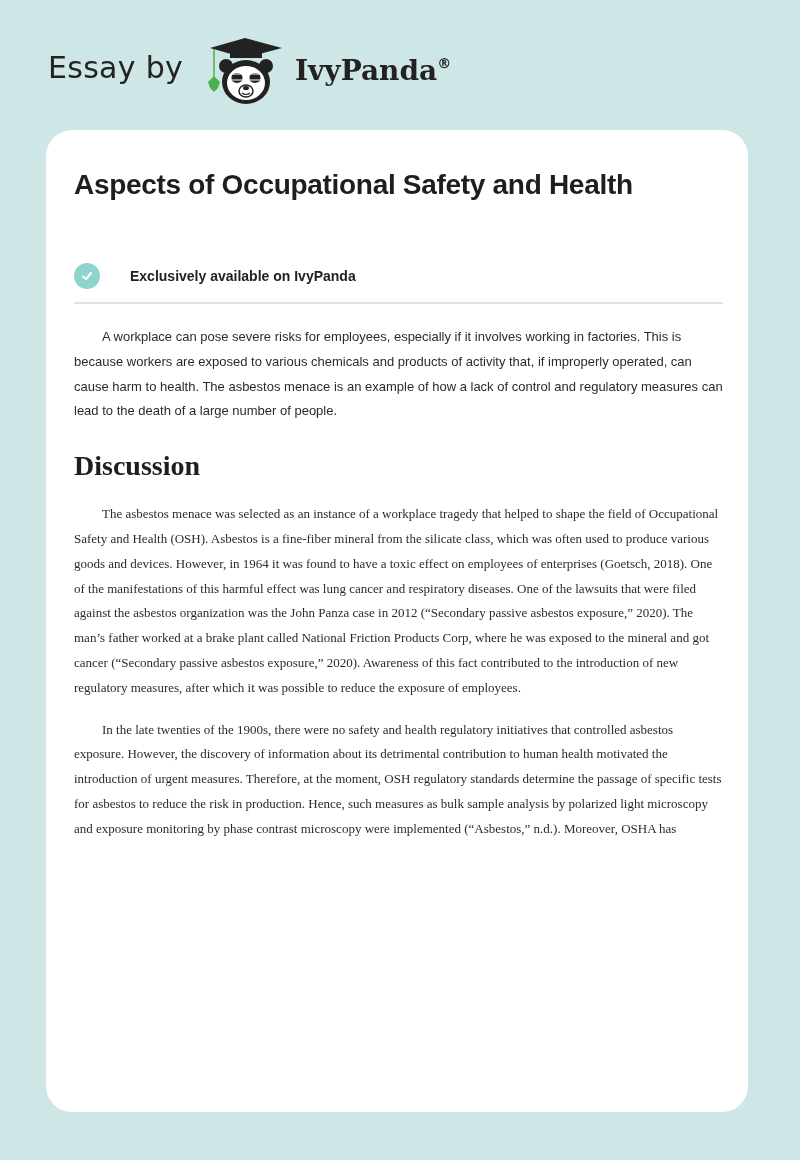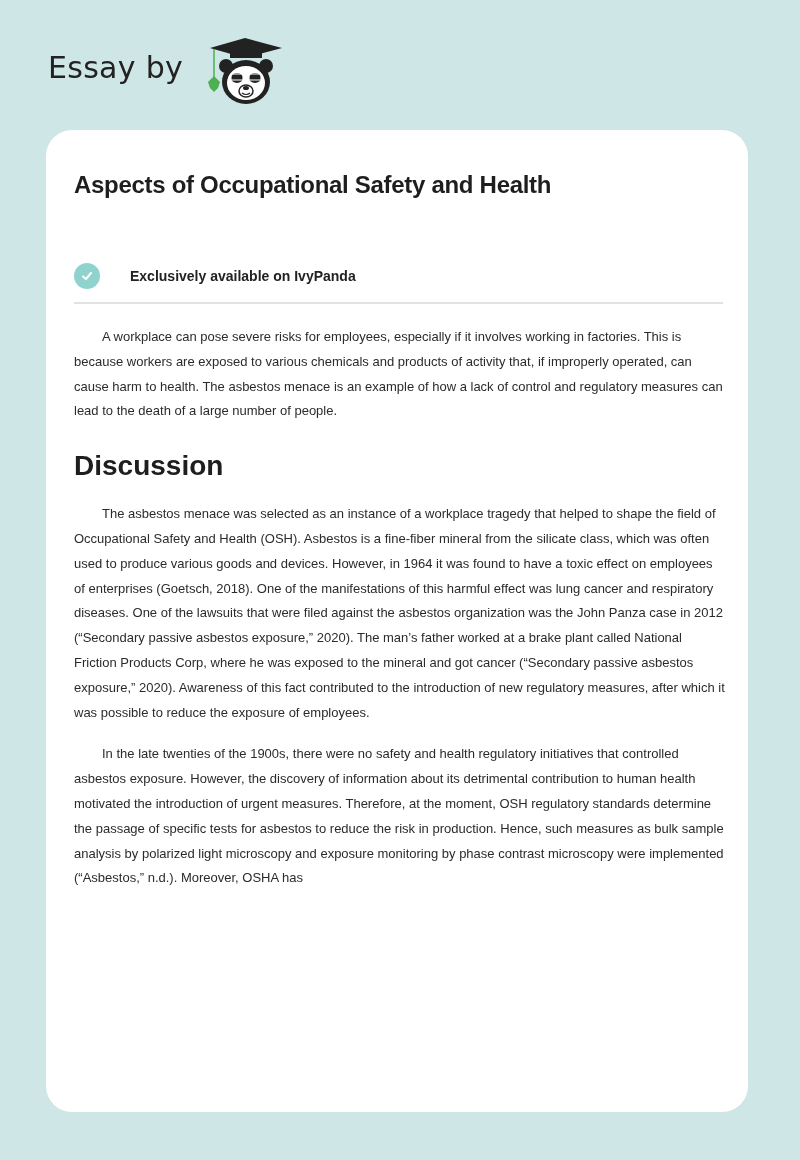--- a/index.html
+++ b/index.html
@@ -26,21 +26,21 @@
       font-family: "DejaVu Serif", serif;
       font-weight: bold; font-size: 28px; color: #222;
     }
     .brand sup { font-size: 14px; vertical-align: 12px; font-family: "DejaVu Sans", sans-serif; }
     .card {
       position: absolute; left: 46px; top: 130px; width: 702px; height: 982px;
       background: #fff; border-radius: 26px; overflow: hidden;
     }
     .title {
       position: absolute; left: 28px; top: 34px; width: 640px;
-      font-size: 24px; font-weight: bold; line-height: 42px; color: #1e1e1e;
+      font-size: 28px; font-weight: bold; line-height: 42px; color: #1e1e1e;
       letter-spacing: -0.3px;
     }
     .badge {
       position: absolute; left: 28px; top: 133px; height: 26px;
       display: flex; align-items: center;
     }
     .check-icon {
       width: 26px; height: 26px; border-radius: 50%;
       background: #8fd3cf; display: flex; align-items: center; justify-content: center;
     }
@@ -50,21 +50,21 @@
     }
     .content { position: absolute; left: 28px; top: 195px; width: 652px; }
     h2 {
       font-size: 28px; font-weight: bold; color: #1e1e1e; line-height: 40px;
       margin-bottom: 16px;
     }
     p {
       font-size: 13px; line-height: 24.8px; color: #2b2b2b;
       text-indent: 28px; margin-bottom: 17px;
     }
-    .sec2 { margin-top: 22px; }
+    .sec2 { margin-top: 22px; font-family: Liberation Serif, serif; }
   </style>
 </head>
 <body>
 
 <div class="header">
   <span class="essay-by">Essay by</span>
   <svg class="logo-icon" viewBox="0 0 90 72">
 
     <polygon points="10,12 45,2 82,12 45,22" fill="#222"></polygon>
     <rect x="30" y="14" width="32" height="8" fill="#222"></rect>
@@ -76,20 +76,21 @@
     <ellipse cx="46" cy="46" rx="24" ry="22" fill="#222"></ellipse>
     <ellipse cx="46" cy="47" rx="19" ry="17" fill="#fff"></ellipse>
     <ellipse cx="37" cy="42" rx="6" ry="5" fill="#222"></ellipse>
     <ellipse cx="55" cy="42" rx="6" ry="5" fill="#222"></ellipse>
     <rect x="31" y="38" width="12" height="6" fill="none" stroke="#fff" stroke-width="1"></rect>
     <rect x="49" y="38" width="12" height="6" fill="none" stroke="#fff" stroke-width="1"></rect>
     <ellipse cx="46" cy="55" rx="7" ry="6" fill="#fff" stroke="#222" stroke-width="1.5"></ellipse>
     <ellipse cx="46" cy="52" rx="3" ry="2" fill="#222"></ellipse>
     <path d="M42,57 q4,3 8,0" stroke="#222" stroke-width="1.2" fill="none"></path>
   </svg>
+  <span class="brand"><span>IvyPanda</span><sup>®</sup></span>
 </div>
 
 <div class="card">
   <h1 class="title">Aspects of Occupational Safety and Health</h1>
 
   <div class="badge">
     <span class="check-icon">
       <svg width="14" height="14" viewBox="0 0 14 14">
           <path d="M3,7.5 L6,10 L11,4" stroke="#fff" stroke-width="2" fill="none" stroke-linecap="round" stroke-linejoin="round"></path>
         </svg>

